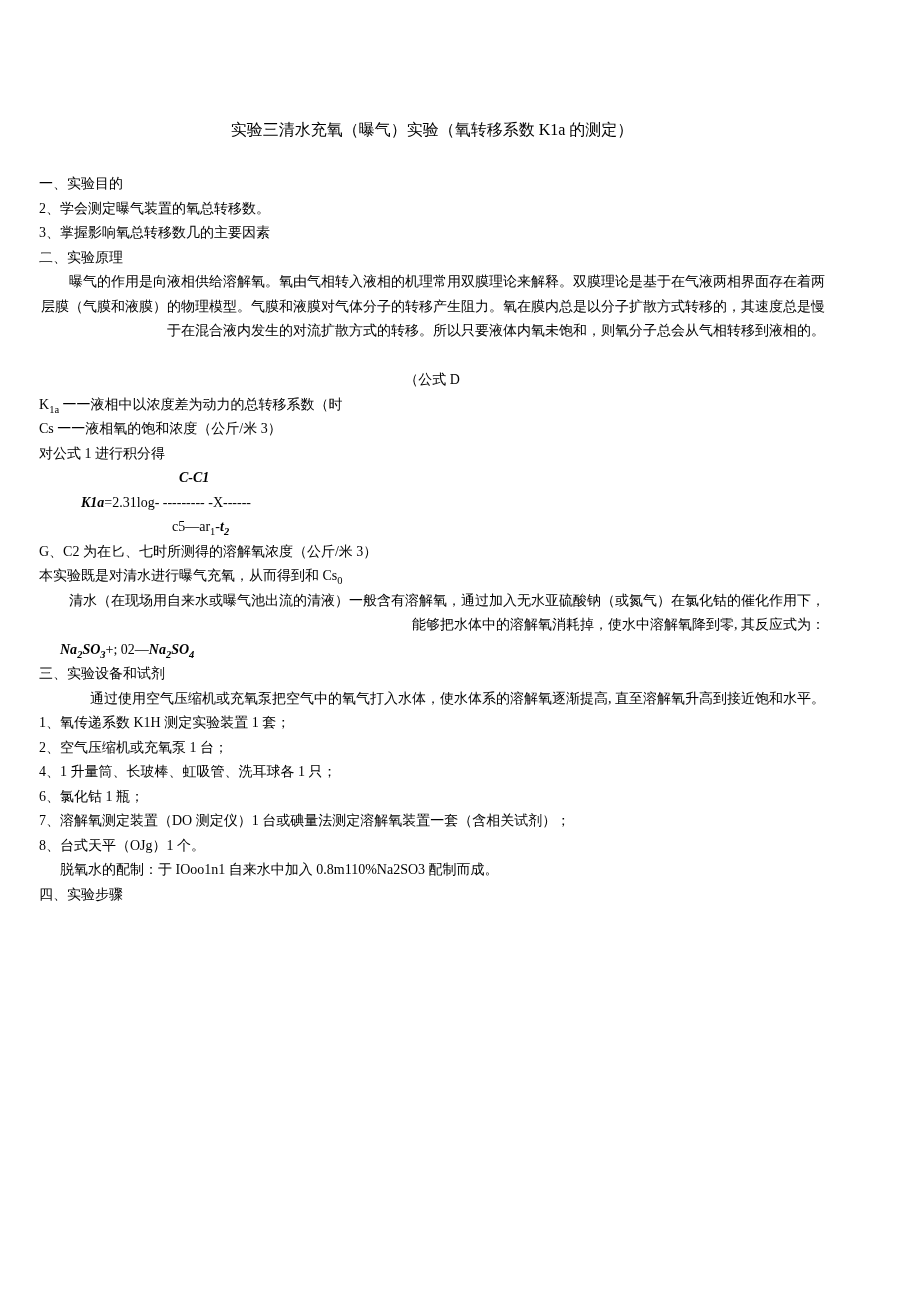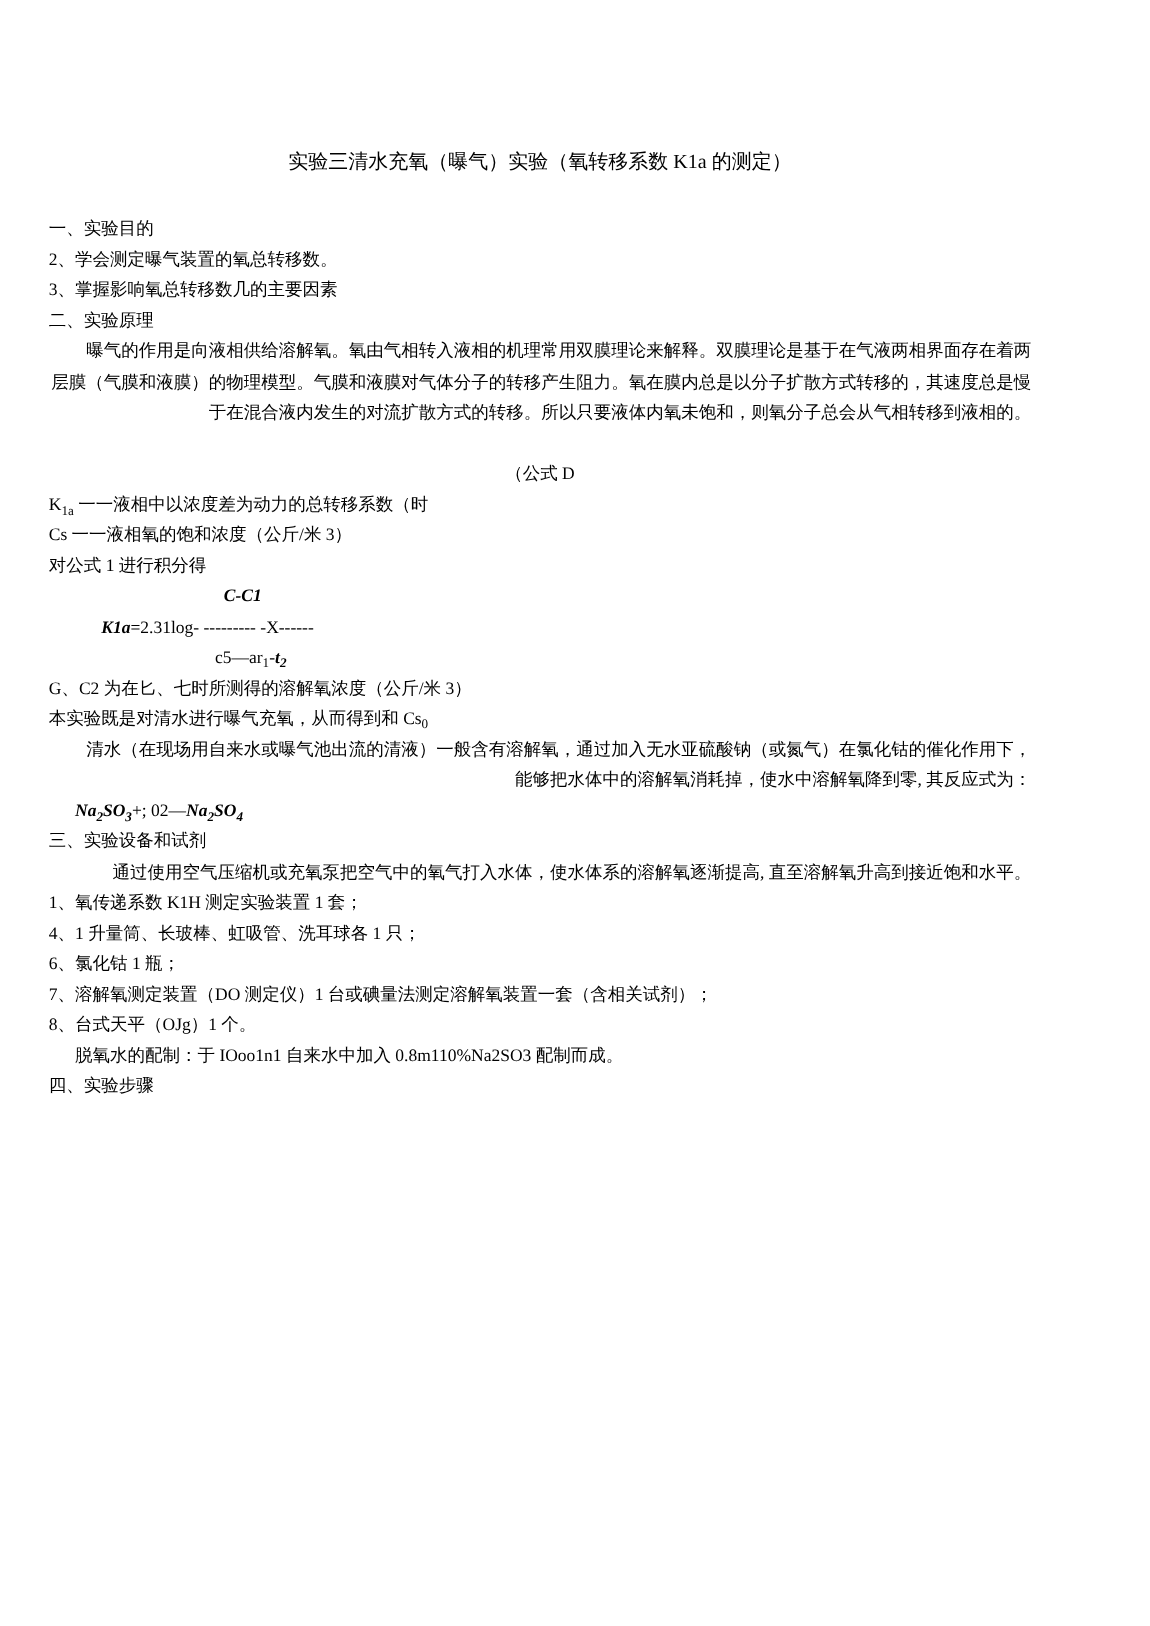--- a/index.html
+++ b/index.html
@@ -81,20 +81,21 @@
   <p class="para">G、C2 为在匕、七时所测得的溶解氧浓度（公斤/米 3）</p>
   <p class="para">本实验既是对清水进行曝气充氧，从而得到和 Cs<sub>0</sub></p>
   <p class="para indent">清水（在现场用自来水或曝气池出流的清液）一般含有溶解氧，通过加入无水亚硫酸钠（或氮气）在氯化钴的催化作用下，能够把水体中的溶解氧消耗掉，使水中溶解氧降到零, 其反应式为：</p>
 
   <p class="para indent-half"><span class="italic">Na<sub>2</sub>SO<sub>3</sub></span>+;  02—<span class="italic">Na<sub>2</sub>SO<sub>4</sub></span></p>
 
   <p class="para">三、实验设备和试剂</p>
 
   <p class="para indent">通过使用空气压缩机或充氧泵把空气中的氧气打入水体，使水体系的溶解氧逐渐提高, 直至溶解氧升高到接近饱和水平。</p>
   <p class="para">1、氧传递系数 K1H 测定实验装置 1 套；</p>
+  <p class="para">2、空气压缩机或充氧泵 1 台；</p>
   <p class="para">4、1 升量筒、长玻棒、虹吸管、洗耳球各 1 只；</p>
   <p class="para">6、氯化钴 1 瓶；</p>
   <p class="para">7、溶解氧测定装置（DO 测定仪）1 台或碘量法测定溶解氧装置一套（含相关试剂）；</p>
   <p class="para">8、台式天平（OJg）1 个。</p>
   <p class="para indent-half">脱氧水的配制：于 IOoo1n1 自来水中加入 0.8m110%Na2SO3 配制而成。</p>
 
   <p class="para">四、实验步骤</p>
 
 </div>
 

